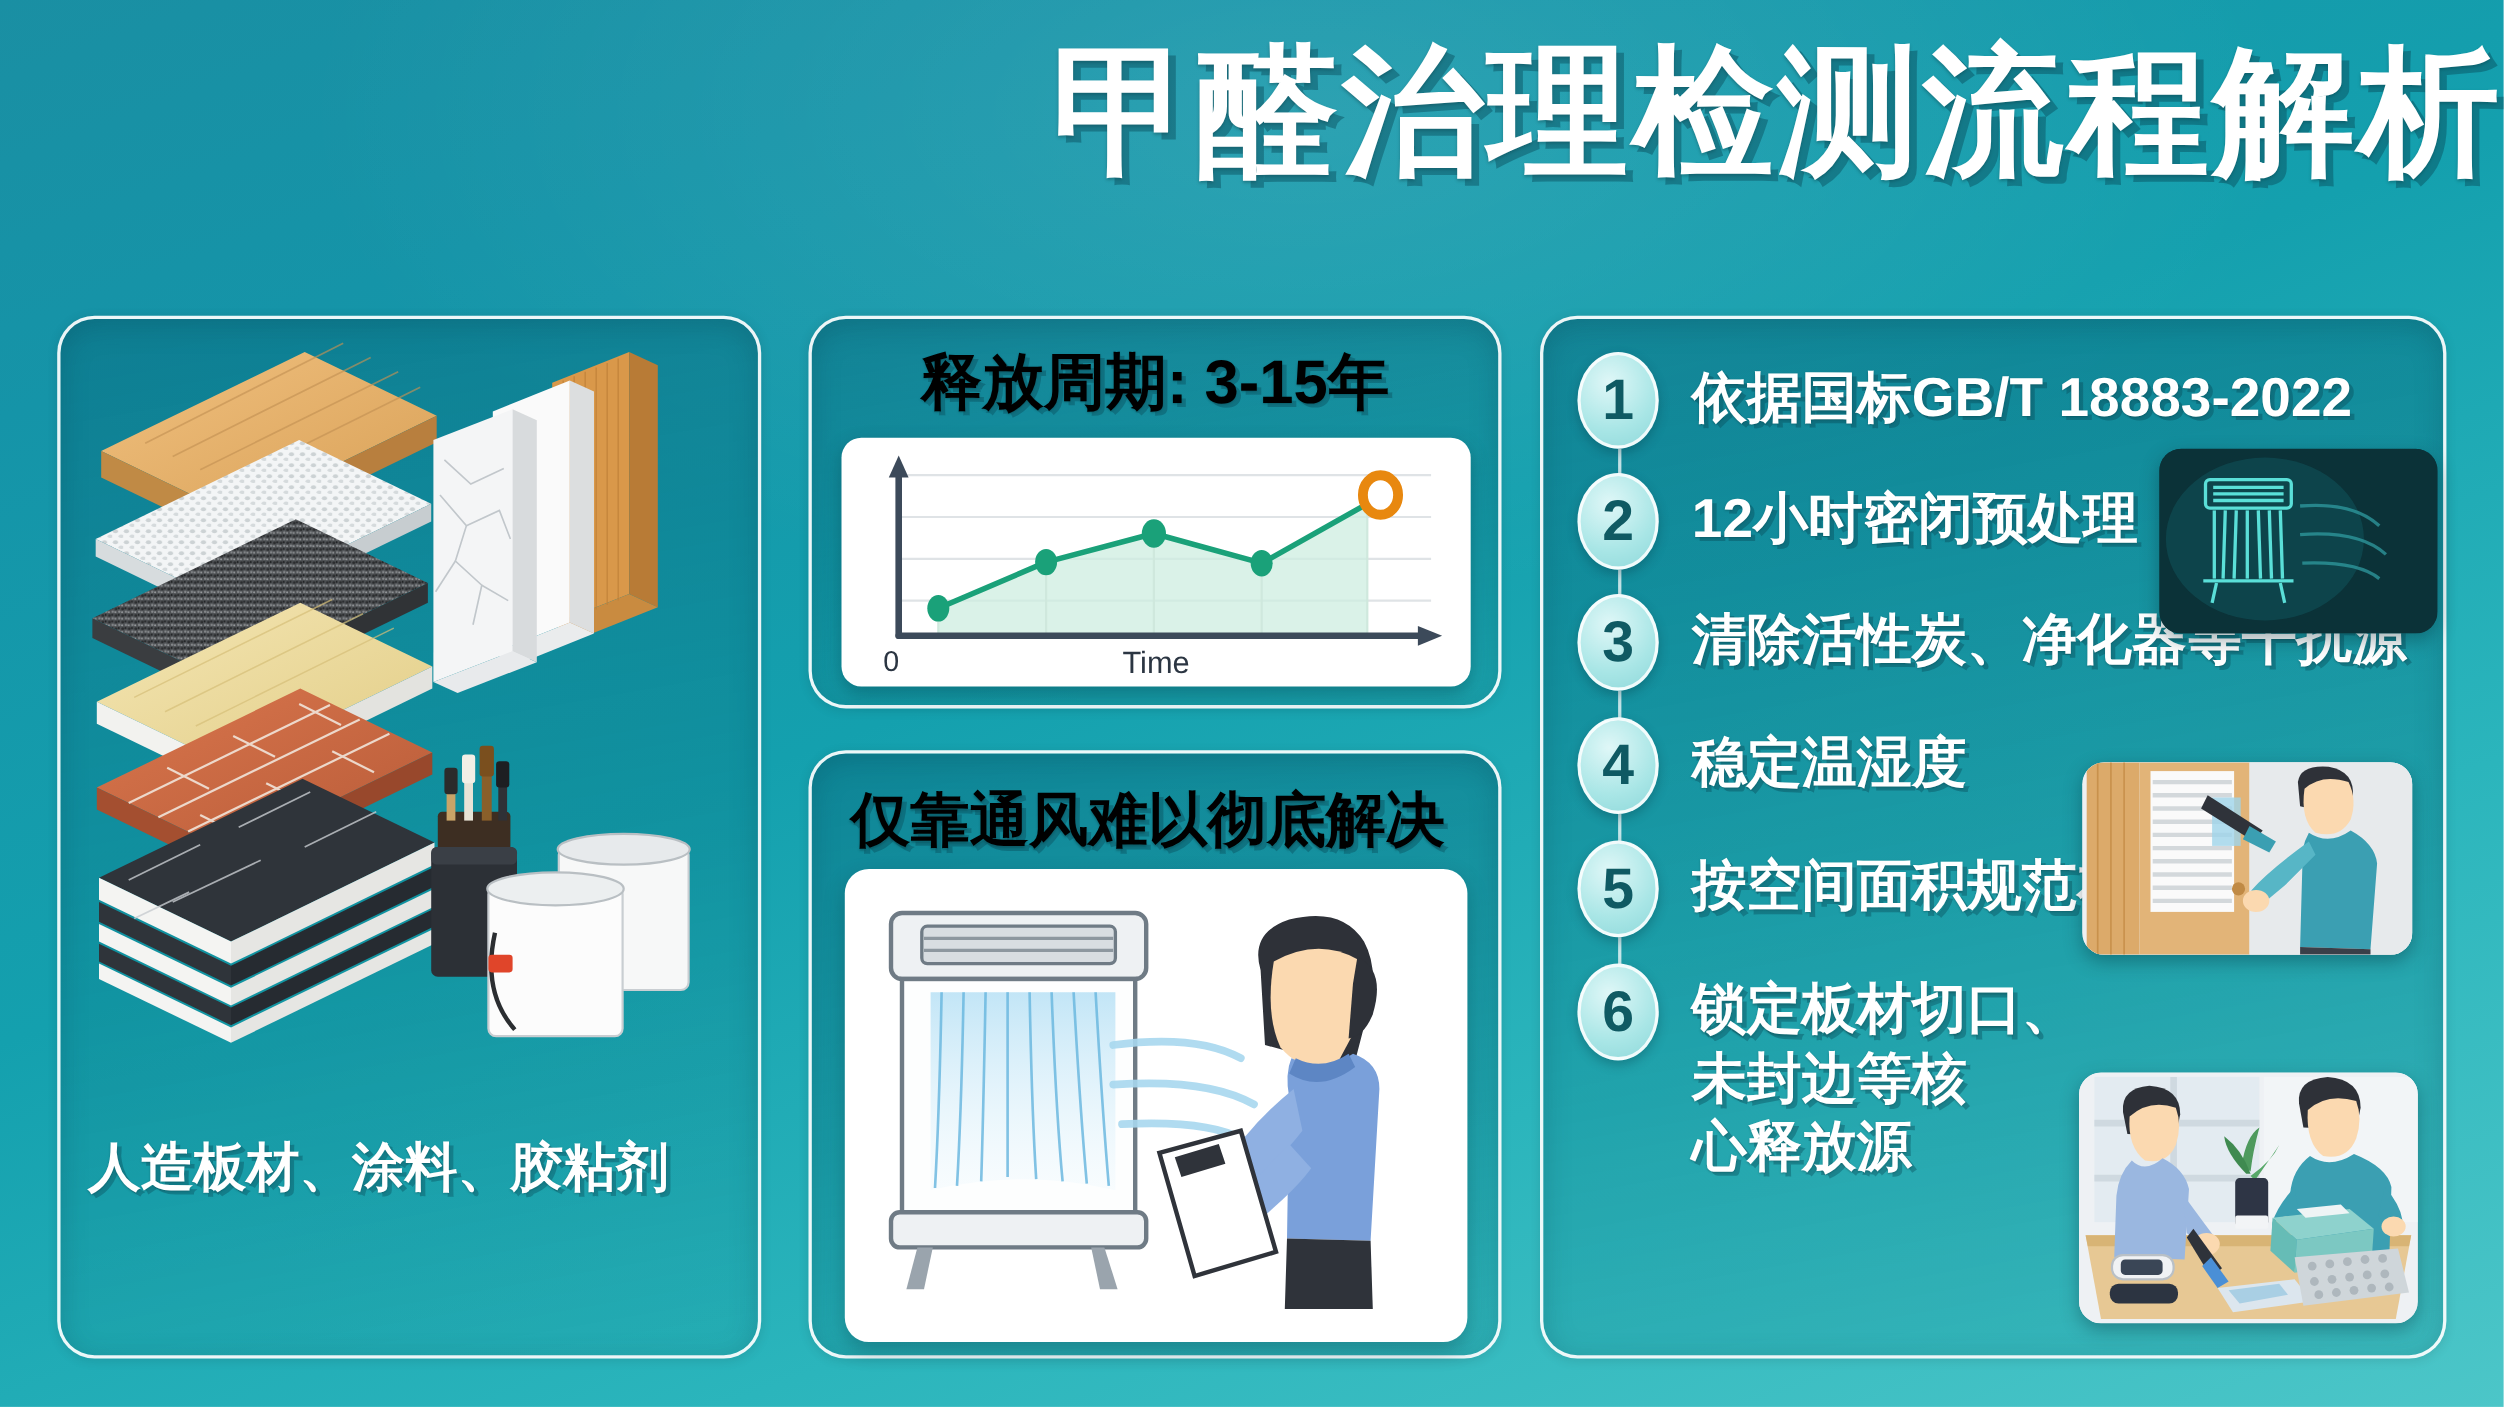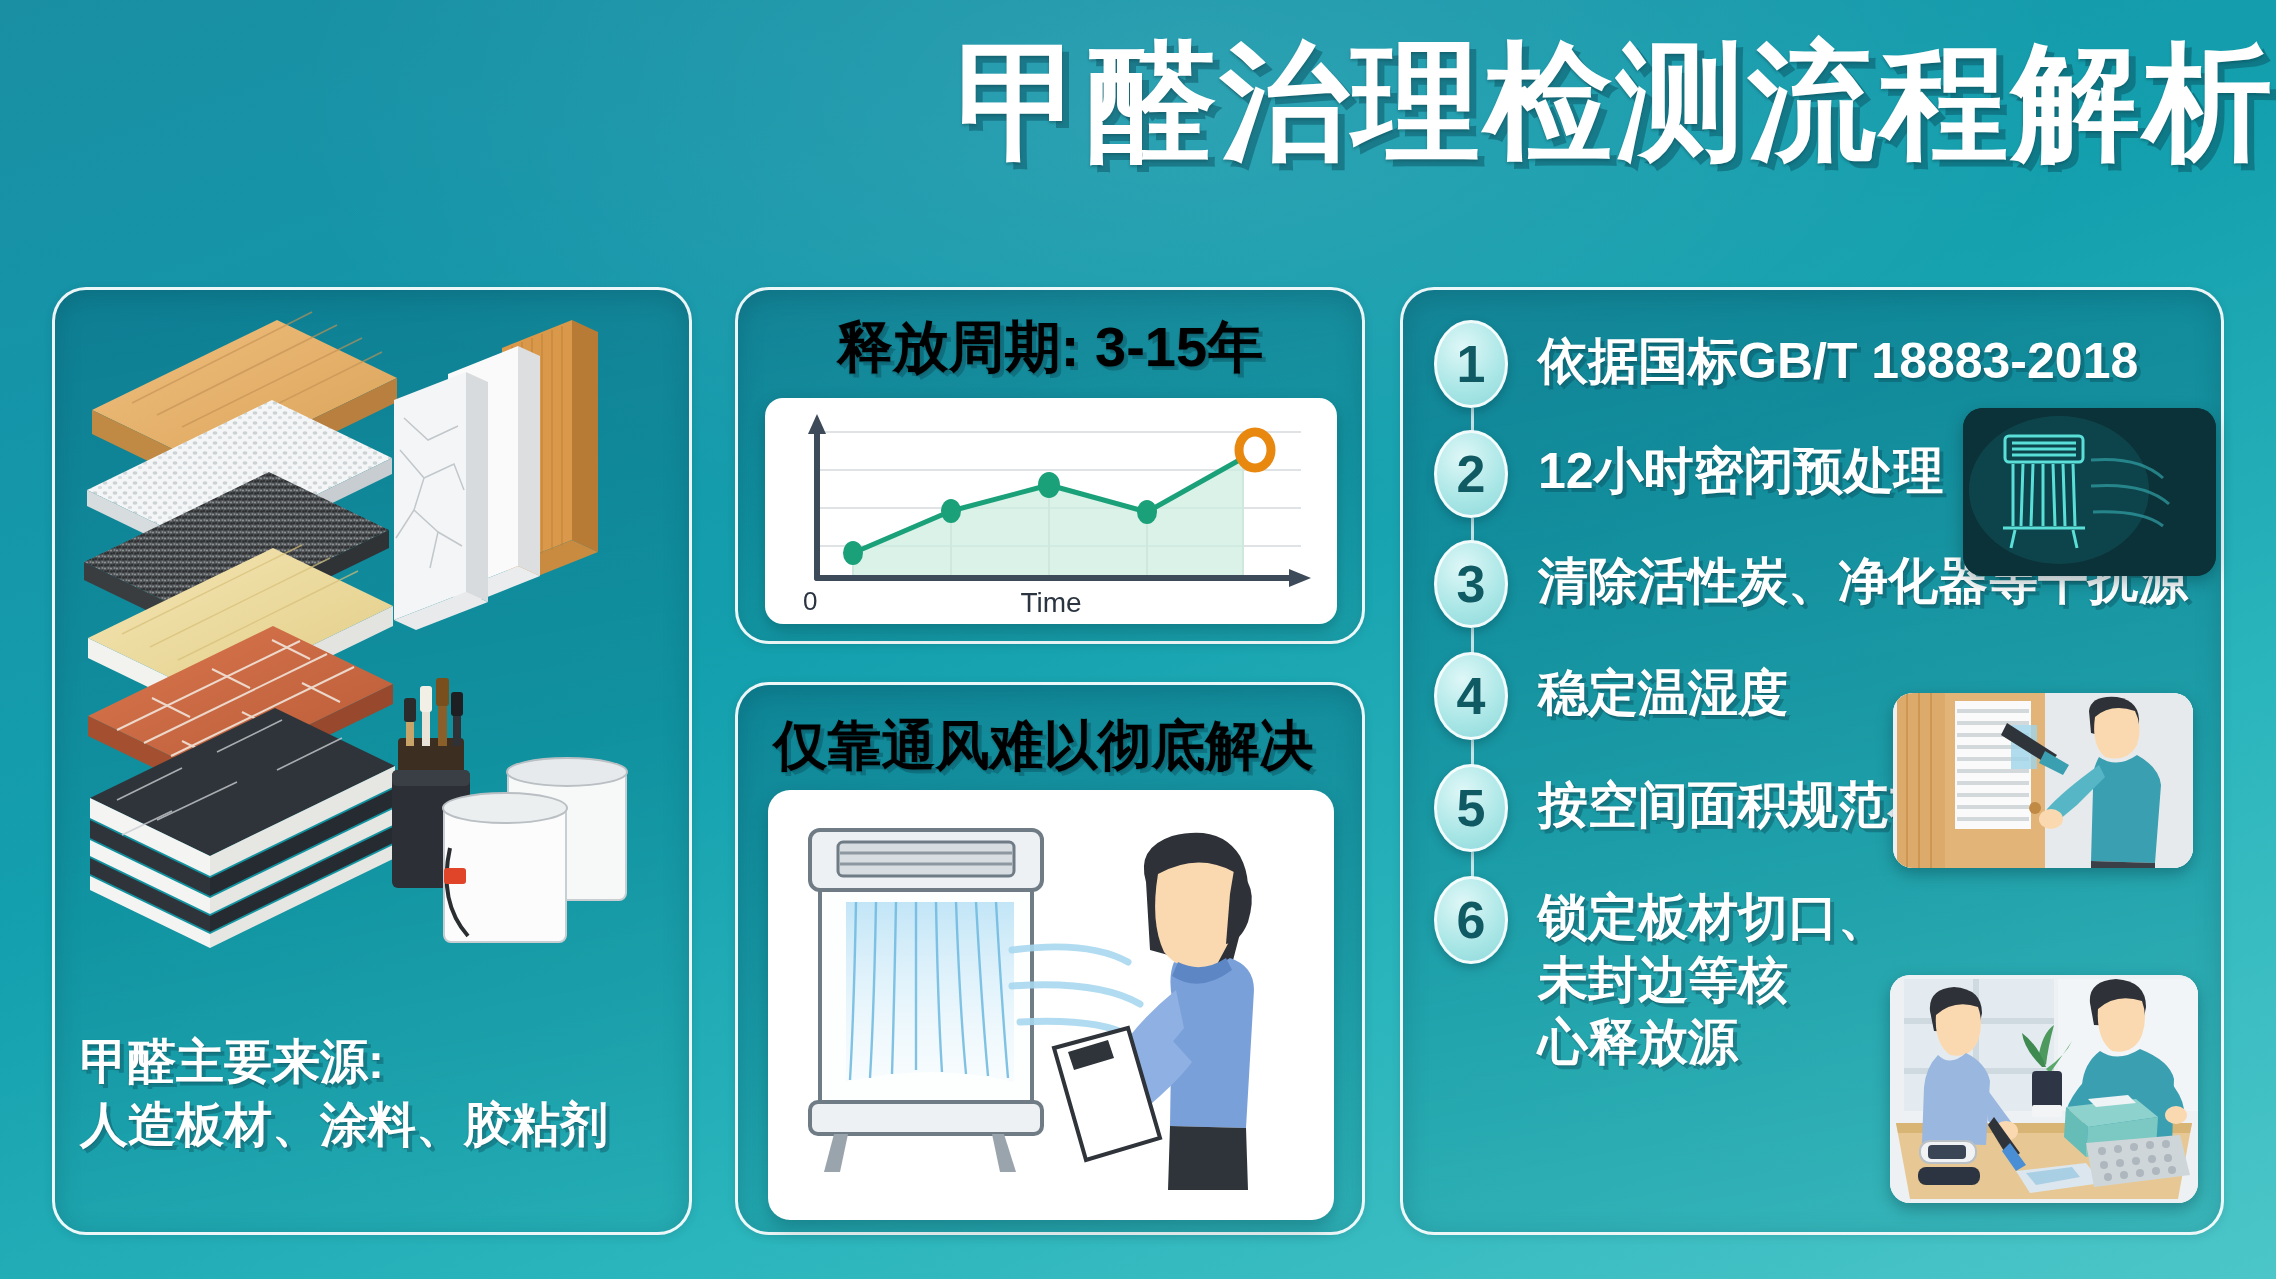--- a/index.html
+++ b/index.html
@@ -259,21 +259,20 @@
   </g>
   <g>
     <rect x="382" y="506" width="122" height="136" rx="7" fill="#fcfcfc" stroke="#c9ced2" stroke-width="2"></rect>
     <ellipse cx="443" cy="508" rx="62" ry="15" fill="#eceff0" stroke="#b9bfc3" stroke-width="2"></ellipse>
     <path d="M388,548 Q376,602 406,636" fill="none" stroke="#2b2e31" stroke-width="4"></path>
     <rect x="382" y="568" width="22" height="16" rx="3" fill="#e0452a"></rect>
   </g>
 </svg>
 
 <div id="sources-caption">
-  <div>甲醛主要来源:</div>
   <div>人造板材、涂料、胶粘剂</div>
 </div>
 
 <div class="panel" id="panel-cycle"></div>
 <div class="panel-heading" id="cycle-title">释放周期: 3-15年</div>
 
 <div id="chart-card">
   <svg id="chart-svg" viewBox="0 0 572 226" xmlns="http://www.w3.org/2000/svg">
 
     <g stroke="#dfe3e6" stroke-width="2">
@@ -388,21 +387,21 @@
 
 <div id="steps-list">
   <div class="connector" style="left:71px;top:121px;height:100px;"></div>
   <div class="connector" style="left:71px;top:231px;height:100px;"></div>
   <div class="connector" style="left:71px;top:341px;height:102px;"></div>
   <div class="connector" style="left:71px;top:453px;height:102px;"></div>
   <div class="connector" style="left:71px;top:565px;height:102px;"></div>
 
   <div class="step-row" style="left:34px;top:33px;">
     <div class="badge">1</div>
-    <div class="step-label">依据国标GB/T 18883-2018</div>
+    <div class="step-label">依据国标GB/T 18883-2022</div>
   </div>
 
   <div class="step-row" style="left:34px;top:143px;">
     <div class="badge">2</div>
     <div class="step-label">12小时密闭预处理</div>
   </div>
 
   <div class="step-row" style="left:34px;top:253px;">
     <div class="badge">3</div>
     <div class="step-label">清除活性炭、净化器等干扰源</div>

